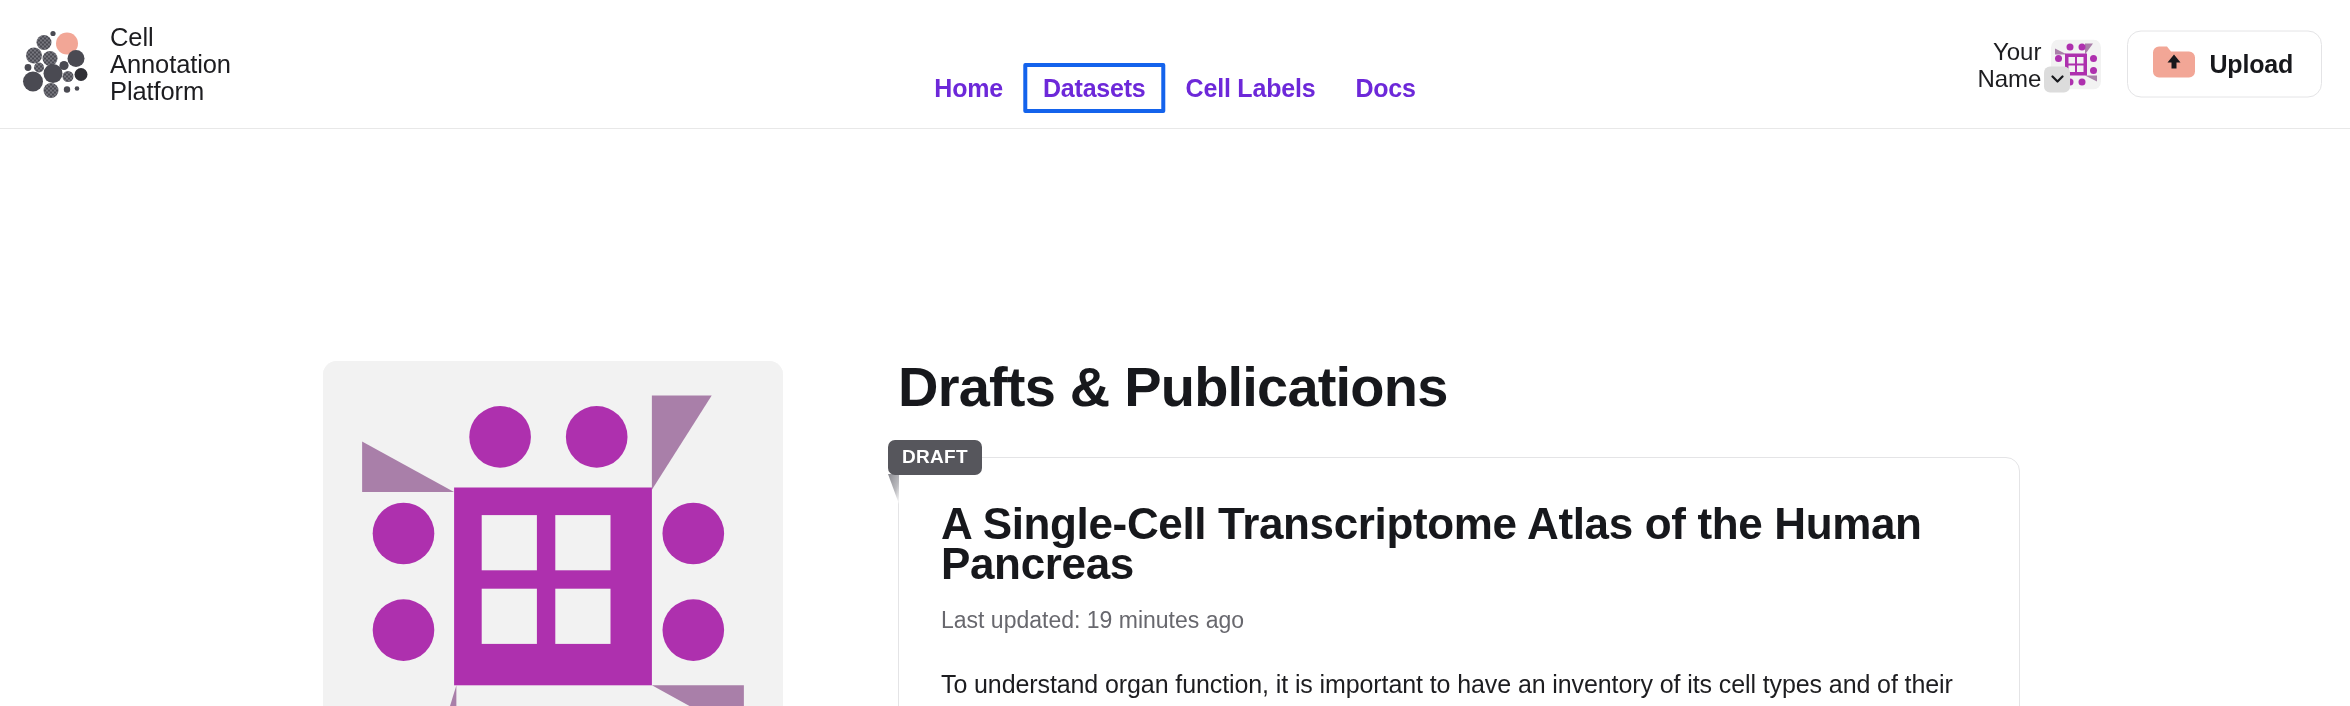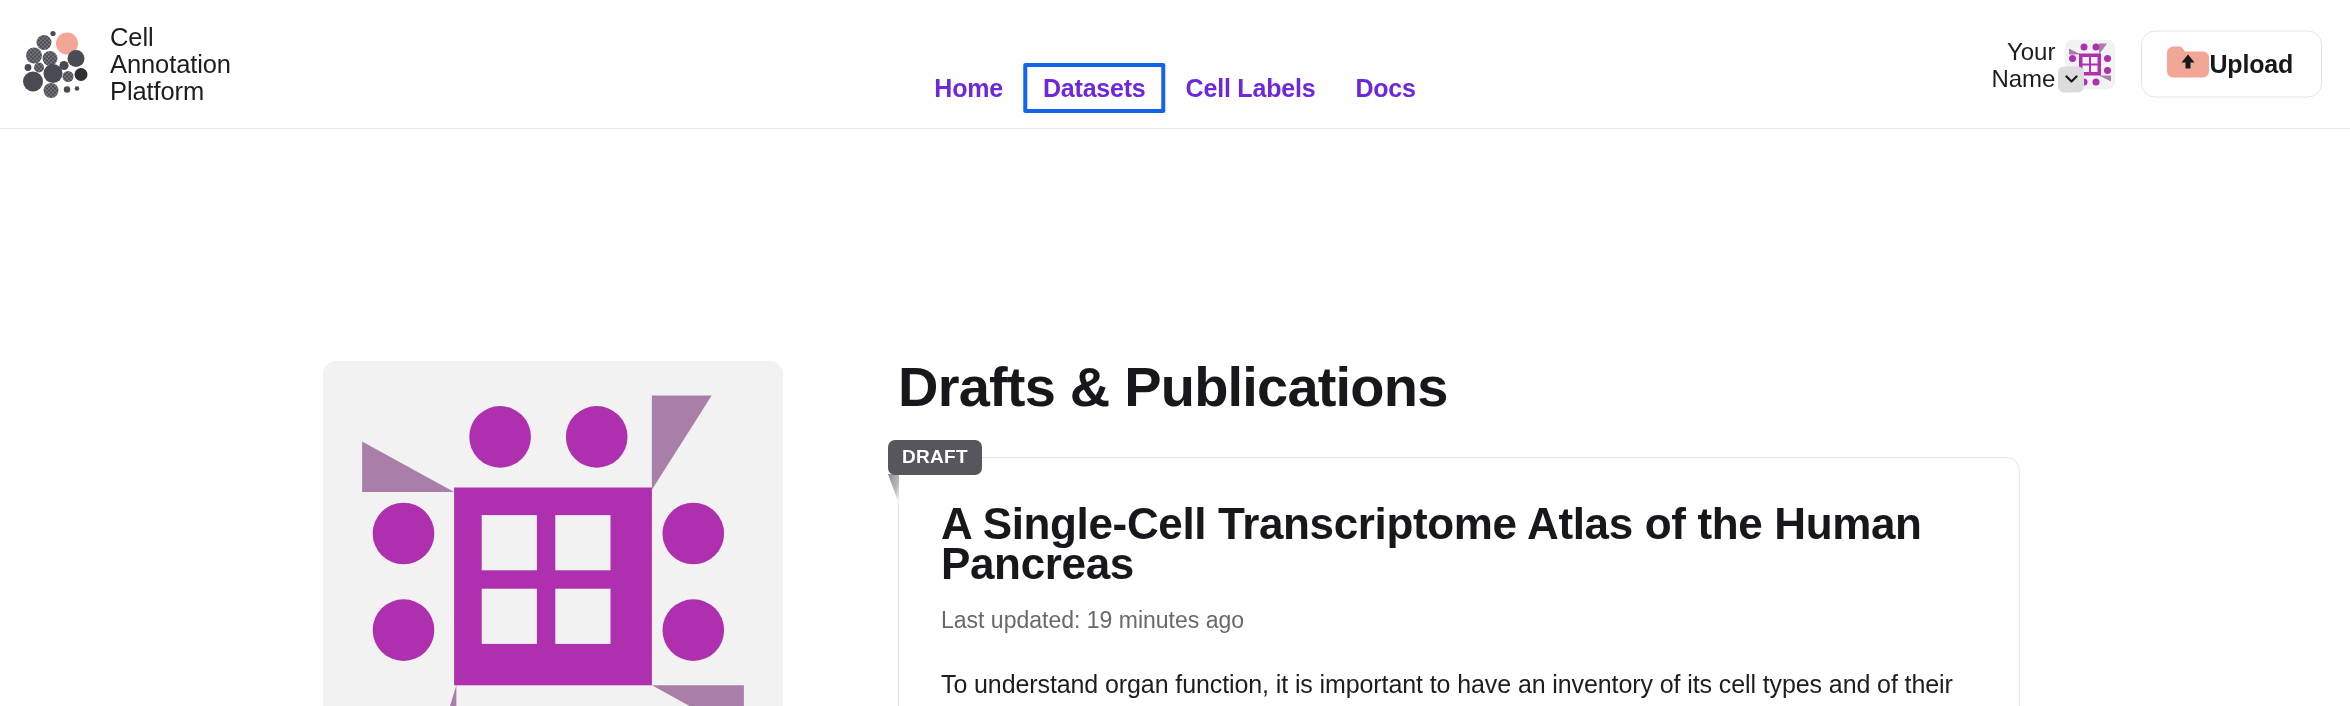--- a/index.html
+++ b/index.html
@@ -108,21 +108,21 @@
     display: flex;
     align-items: center;
     justify-content: center;
     z-index: 5;
   }
   .avatar-badge svg { display: block; }
 
   .upload-btn {
     display: flex;
     align-items: center;
-    gap: 0;
+    gap: 14px;
     padding: 14px 28px 14px 25px;
     border: 1.5px solid #e4e4e6;
     border-radius: 14px;
     background: #fff;
     cursor: pointer;
   }
   .upload-label {
     font-size: 25px;
     font-weight: 700;
     color: #17181c;

